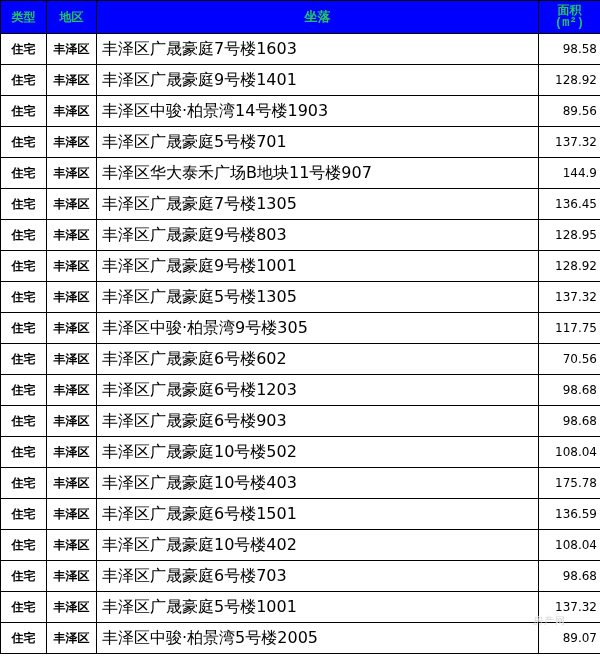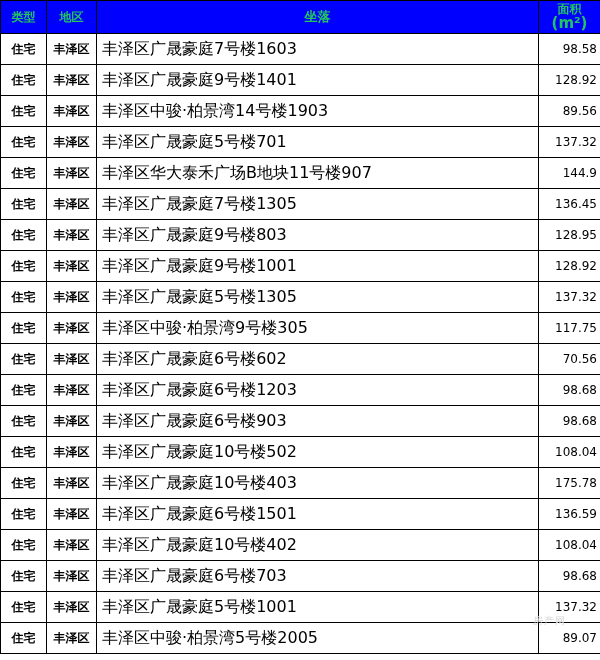--- a/index.html
+++ b/index.html
@@ -38,22 +38,23 @@
     text-align: center;
     vertical-align: middle;
     height: 28px;
     line-height: 1.05;
   }
   thead th.loc-head {
     font-size: 13px;
   }
   thead th .unit {
     display: block;
-    font-size: 15px;
+    font-size: 12px;
     font-weight: bold;
+    font-family: Liberation Mono, monospace;
   }
 
   tbody td {
     border: 1px solid #000000;
     font-size: 12px;
     height: 28px;
     padding: 1px 3px;
     color: #000000;
     background: #ffffff;
     white-space: nowrap;

